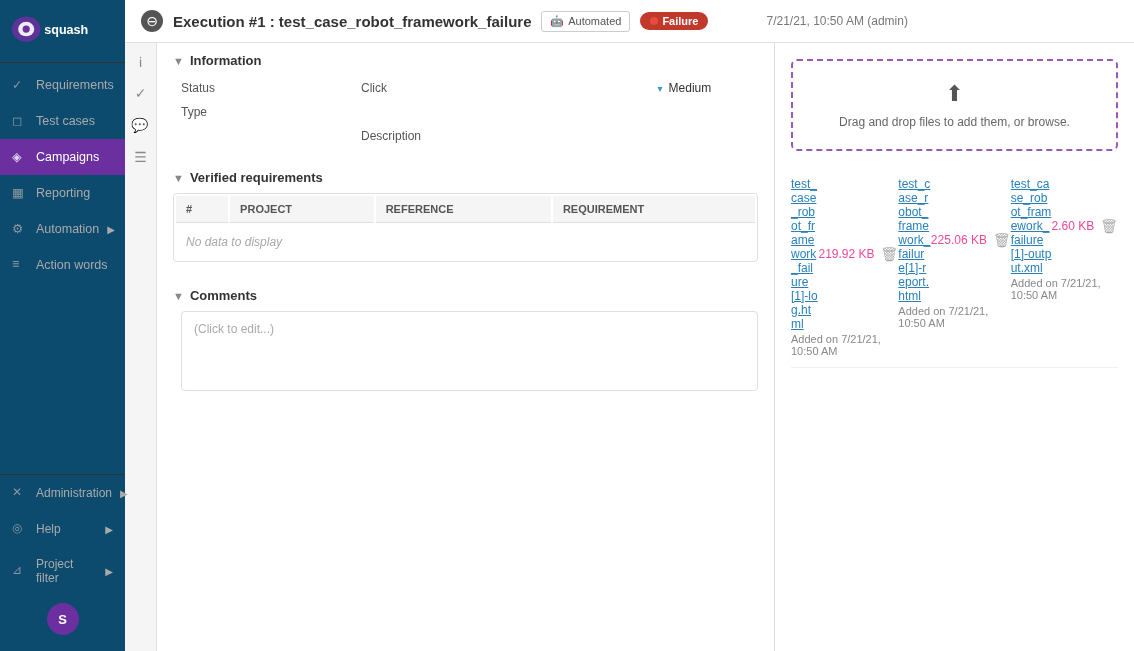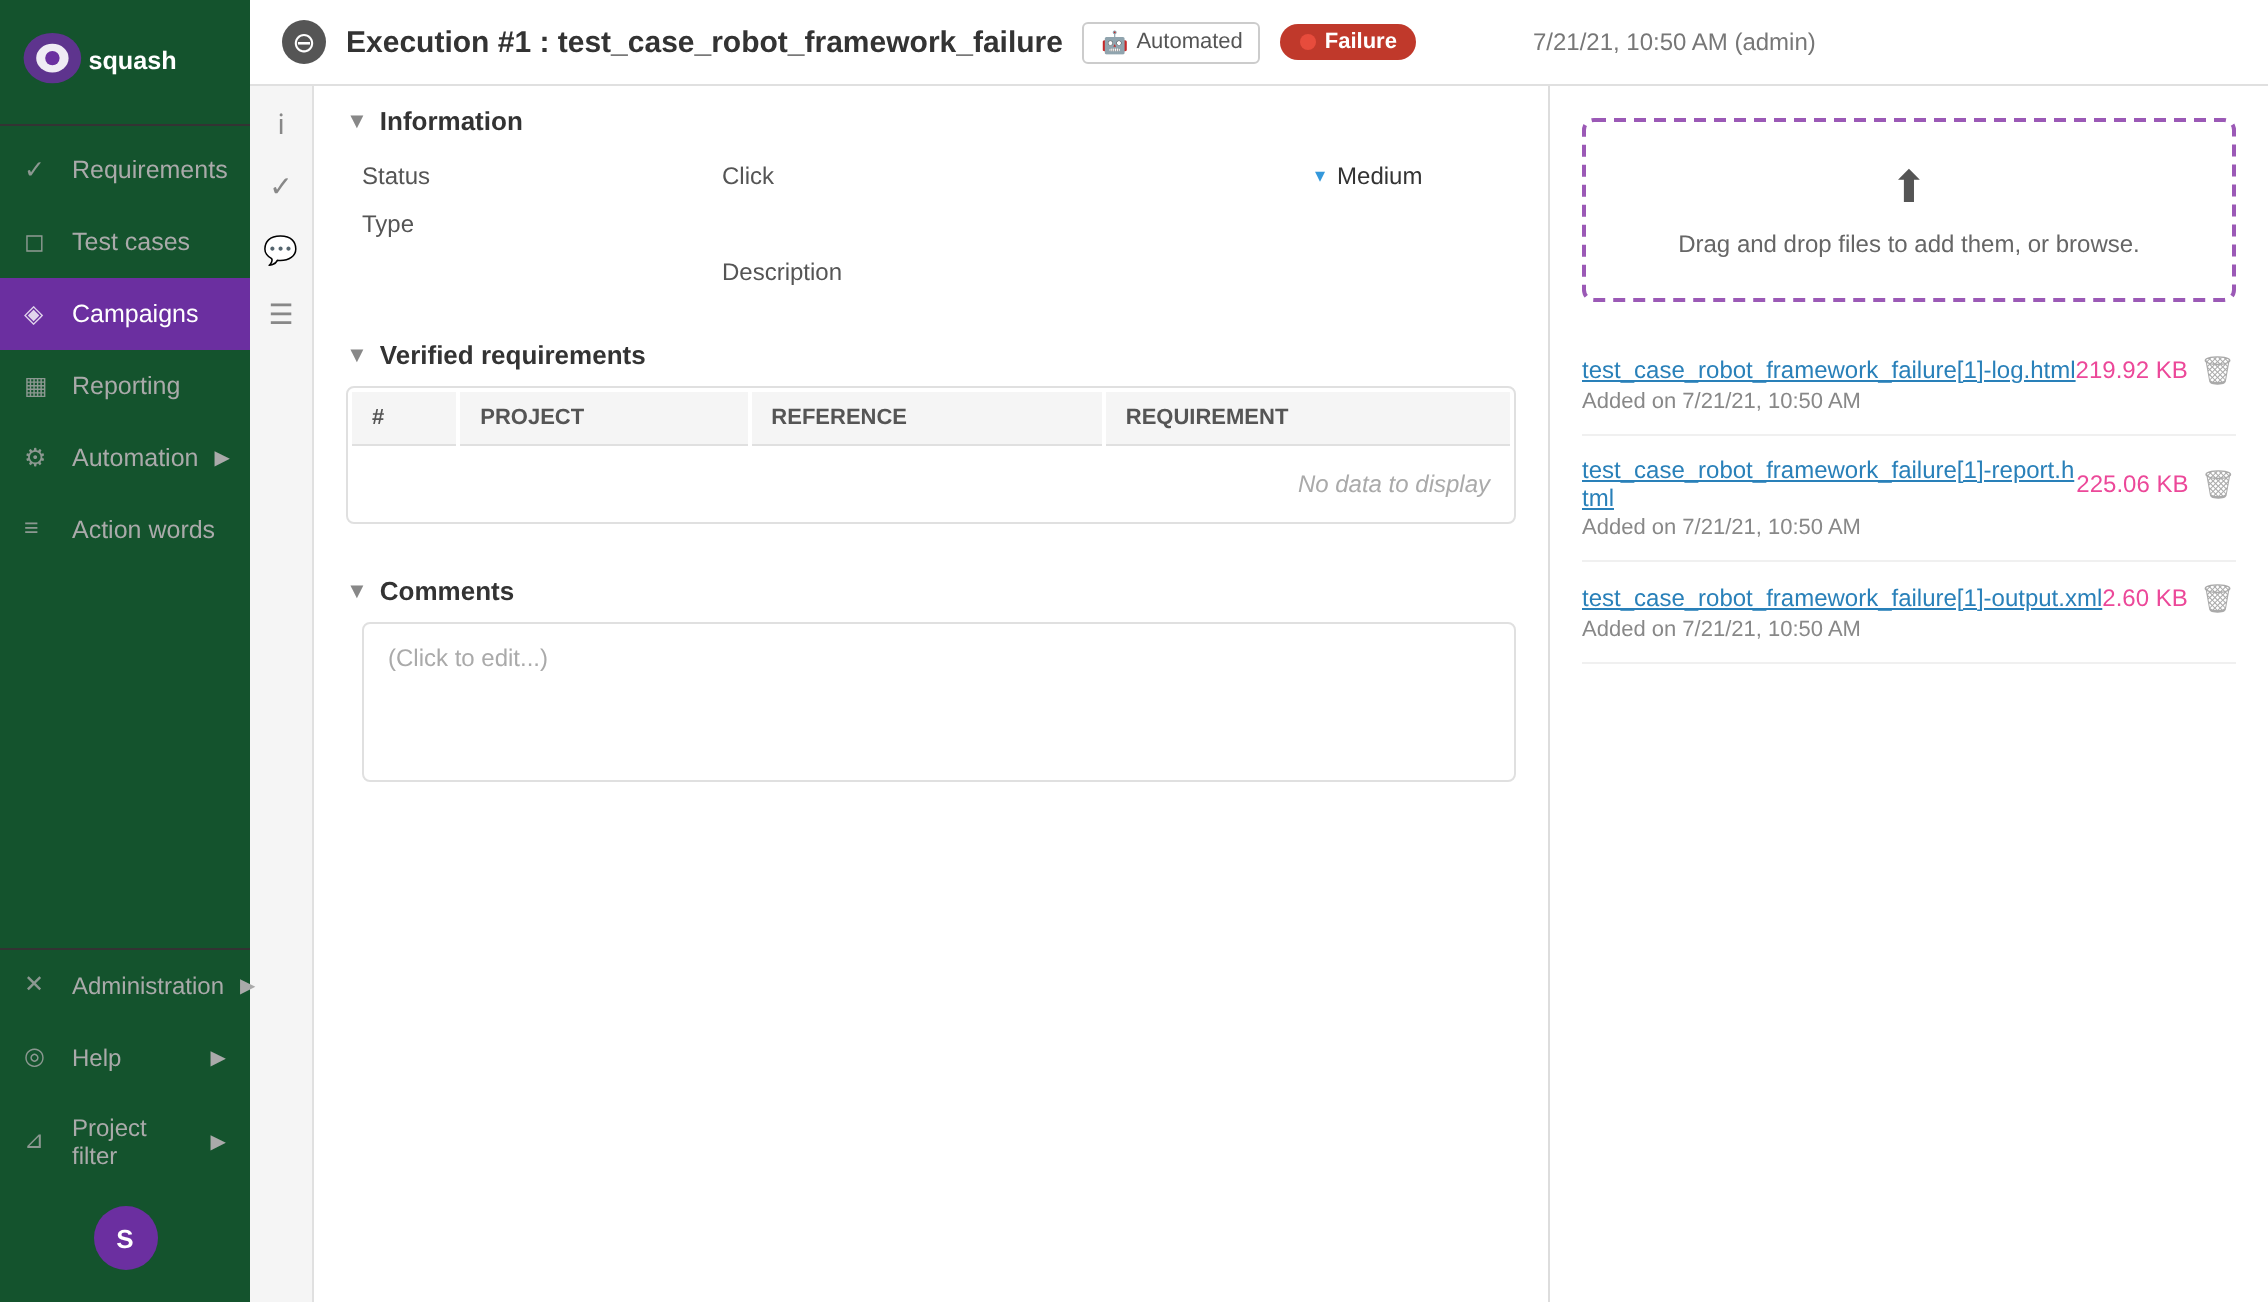--- a/index.html
+++ b/index.html
@@ -1,21 +1,21 @@
 <!DOCTYPE html>
 <html><head>
   <meta charset="utf-8">
   <style>
     * { box-sizing: border-box; margin: 0; padding: 0; }
     body { font-family: 'Segoe UI', Arial, sans-serif; font-size: 13px; background: #f0f0f0; display: flex; height: 651px; overflow: hidden; }
 
     
     .sidebar {
       width: 125px;
-      background: #14532d;
+      background: #0c4a6e;
       color: #ccc;
       display: flex;
       flex-direction: column;
       flex-shrink: 0;
       height: 651px;
     }
     .sidebar-logo {
       padding: 12px 10px;
       border-bottom: 1px solid #333;
     }
@@ -186,21 +186,21 @@
       font-weight: 600;
       color: #555;
       text-transform: uppercase;
       border-bottom: 1px solid #e0e0e0;
       text-align: left;
     }
     .req-table tbody td {
       padding: 10px;
       font-size: 12px;
       color: #777;
-      text-align: right;
+      text-align: left;
     }
     .no-data { color: #aaa; font-style: italic; font-size: 12px; }
 
     
     .comments-box {
       margin: 0 16px 16px 24px;
       border: 1px solid #e0e0e0;
       border-radius: 4px;
       min-height: 80px;
       padding: 10px 12px;
@@ -227,21 +227,21 @@
       text-align: center;
       margin-bottom: 16px;
       color: #666;
       font-size: 12px;
     }
     .dropzone .upload-icon {
       font-size: 22px;
       color: #555;
       margin-bottom: 8px;
     }
-    .file-list { display: flex; flex-direction: column; gap: 0; }
+    .file-list { display: flex; flex-direction: row; gap: 0; }
     .file-item {
       display: flex;
       align-items: flex-start;
       padding: 10px 0;
       border-bottom: 1px solid #f0f0f0;
       gap: 8px;
     }
     .file-info { flex: 1; }
     .file-name {
       color: #2980b9;

